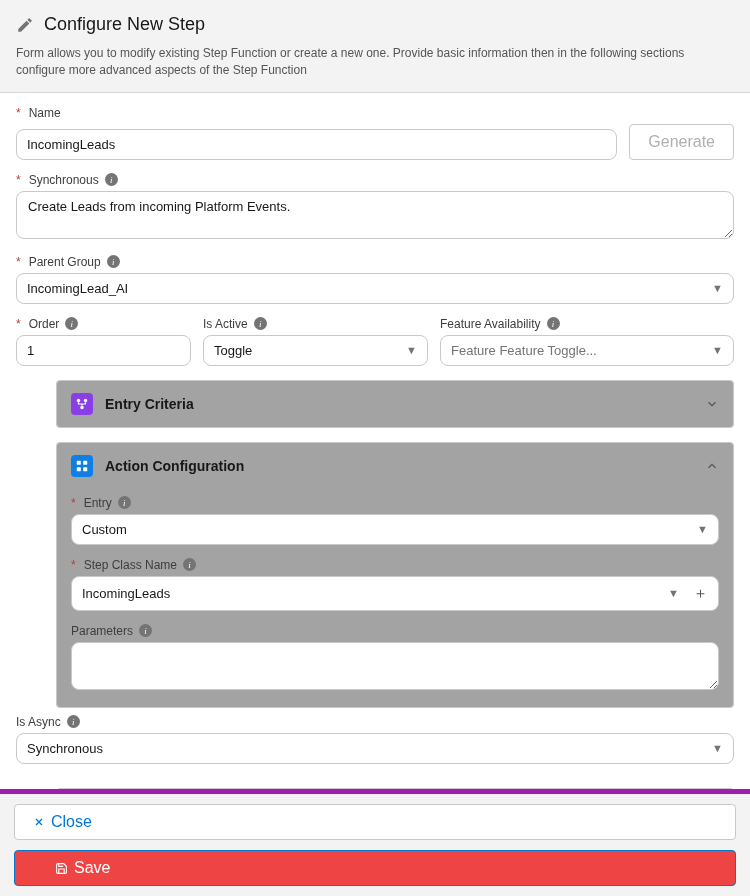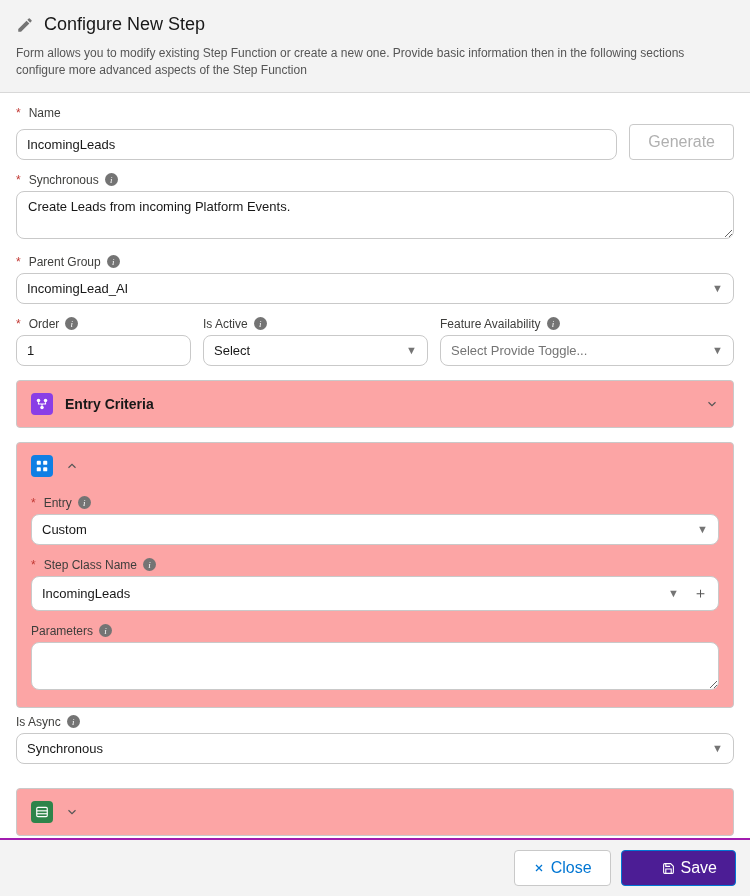--- a/index.html
+++ b/index.html
@@ -62,38 +62,39 @@
     background: #fff;
     border-radius: 4px;
     padding: 8px 18px;
     font-size: 16px;
     cursor: pointer;
     display: inline-flex;
     align-items: center;
     gap: 6px;
   }
   .btn-disabled { color: #b0b0b0; background: #fff; cursor: default; }
-  .btn-primary { background: #4c1d95; border-color: #0176d3; color: #fff; padding-left: 40px; }
+  .btn-primary { background: #ef4444; border-color: #0176d3; color: #fff; padding-left: 40px; }
   .select {
     display: flex; align-items: center; justify-content: space-between;
     cursor: pointer;
     gap: 11px;
   }
   .select .placeholder { color: #747474; }
   .chev { color: #747474; font-size: 11px; }
   .three-col { display: flex; gap: 12px; }
   .three-col > div:nth-child(1) { width: 175px; }
   .three-col > div:nth-child(2) { width: 225px; }
   .three-col > div:nth-child(3) { flex: 1; }
 
   .accordion {
     border: 1px solid #c9c9c9;
     border-radius: 4px;
-    background: #fca5a5;
+    background: #a3a3a3;
     margin-top: 14px;
+    margin-left: 40px;
   }
   .acc-head {
     display: flex; align-items: center; gap: 12px;
     padding: 12px 14px;
     cursor: pointer;
   }
   .acc-head .acc-title { font-size: 14px; font-weight: 700; flex: 1; }
   .acc-head .acc-chev { color: #555; }
   .acc-icon {
     width: 22px; height: 22px; border-radius: 4px;
@@ -104,23 +105,23 @@
   .ic-green { background: #2e844a; }
   .acc-body { padding: 6px 14px 14px 14px; }
   .select.with-plus { gap:8px; }
   .plus { color: #555; font-size: 15px; padding-left:6px; }
   .select.with-plus .chev-wrap { display:flex; gap:8px; align-items:center;}
   textarea.param { min-height: 48px; }
   textarea.desc { min-height: 48px; }
 
   .footer {
     background: #f3f3f3;
-    border-top: 2px solid #a21caf;
+    border-top: 5px solid #a21caf;
     padding: 10px 14px;
-    display: flex; justify-content: flex-end; gap: 10px;
+    display: flex; justify-content: flex-end; gap: 10px; flex-direction: column;
   }
   svg { display: block; }
 </style>
 </head>
 <body>
 
 <div class="header">
   <div class="title-row">
     <span>
       <svg width="18" height="18" viewBox="0 0 24 24" fill="#747474">
@@ -170,31 +171,31 @@
         <span class="info-icon">i</span>
       </label>
       <input type="text" value="1" style="">
     </div>
     <div>
       <label class="fld-label">
         <span>Is Active</span>
         <span class="info-icon">i</span>
       </label>
       <div class="select">
-        <span>Select</span>
+        <span>Toggle</span>
         <span class="chev">▼</span>
       </div>
     </div>
     <div>
       <label class="fld-label">
         <span>Feature Availability</span>
         <span class="info-icon">i</span>
       </label>
       <div class="select">
-        <span class="placeholder">Select Provide Toggle...</span>
+        <span class="placeholder">Feature Feature Toggle...</span>
         <span class="chev">▼</span>
       </div>
     </div>
   </div>
 
   <div class="accordion">
     <div class="acc-head">
       <span class="acc-icon ic-purple">
         <svg width="14" height="14" viewBox="0 0 24 24" fill="#fff">
             <circle cx="6" cy="6" r="3"></circle>
@@ -215,20 +216,21 @@
   <div class="accordion">
     <div class="acc-head">
       <span class="acc-icon ic-blue">
         <svg width="14" height="14" viewBox="0 0 24 24" fill="#fff">
             <rect x="3" y="3" width="7" height="7" rx="1.5"></rect>
             <rect x="14" y="3" width="7" height="7" rx="1.5"></rect>
             <rect x="3" y="14" width="7" height="7" rx="1.5"></rect>
             <rect x="14" y="14" width="7" height="7" rx="1.5"></rect>
           </svg>
       </span>
+      <span class="acc-title">Action Configuration</span>
       <span class="acc-chev">
         <svg width="14" height="14" viewBox="0 0 24 24" fill="none" stroke="#555" stroke-width="2">
             <path d="M6 15l6-6 6 6"></path>
           </svg>
       </span>
     </div>
     <div class="acc-body">
       <div class="row">
         <label class="fld-label req">
           <span>Entry</span>

